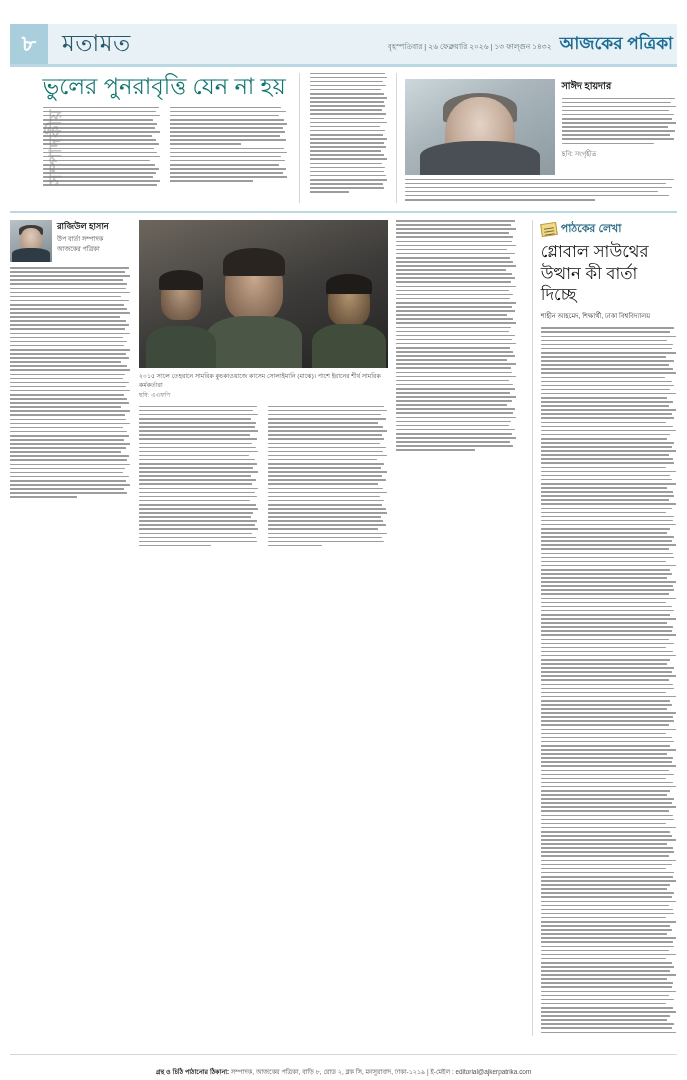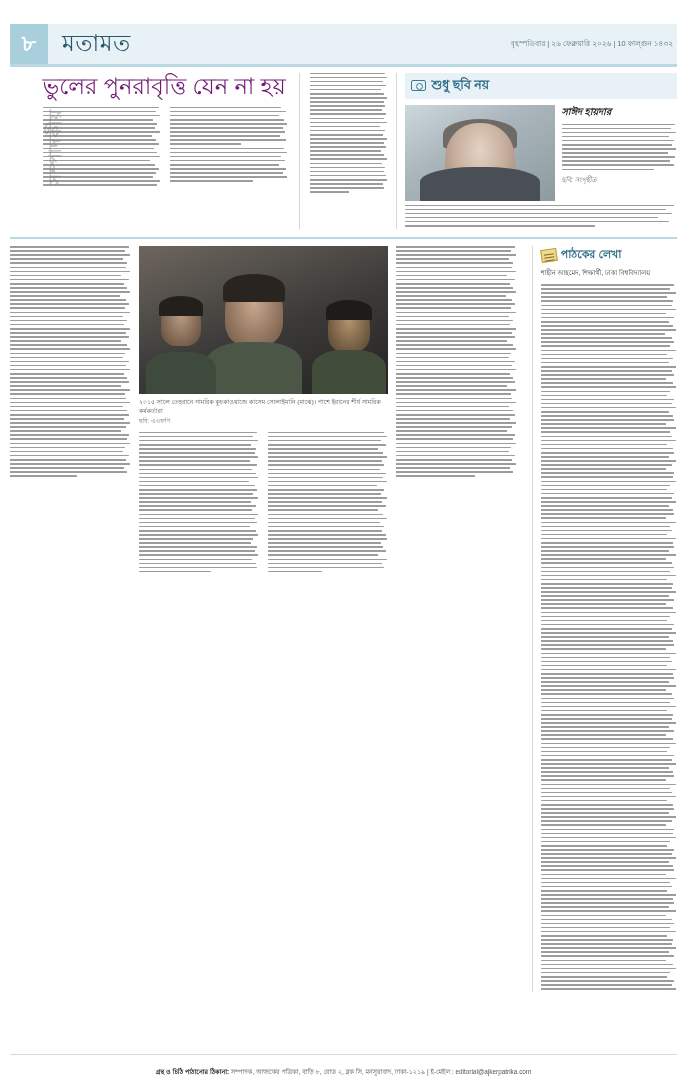--- a/index.html
+++ b/index.html
@@ -24,21 +24,21 @@
   .lines span.l { display:block; background:#767676; opacity:.72; height:1.6px; margin-bottom:2.9px; border-radius:.5px; }
   .lines.dense span.l { margin-bottom:2.5px; }
 
   
   .editorial-wrap { display:flex; gap:8px; }
   .ed-vert { width:26px; position:relative; }
   .ed-vert .v-text { position:absolute; top:60px; left:-14px; width:120px; transform:rotate(-90deg);
         transform-origin:center; font-size:17px; color:#c6c6c6; font-weight:700; text-align:center; letter-spacing:1px;}
   .ed-main { flex:1; display:flex; gap:10px; }
   .ed-col-a { width:246px; }
-  .ed-headline { font-size:22.5px; color:#701a75; line-height:1.25; margin-bottom:6px; font-weight:400;}
+  .ed-headline { font-size:22.5px; color:#0f766e; line-height:1.25; margin-bottom:6px; font-weight:400;}
   .ed-lead { font-size:9.3px; color:#333; line-height:1.62; margin-bottom:6px; }
   .ed-twocol { column-count:2; column-gap:9px; }
   .ed-col-b { width:78px; }
   .vrule { width:1px; background:#d6d6d6; }
 
   
   .photo-feature { width:298px; border-left:1px solid #cfd9de; padding-left:8px; }
   .pf-head { display:flex; align-items:center; gap:6px; background:#e8f2f6; padding:3px 6px; }
   .cam-icon { width:15px; height:11px; border:1.4px solid #3b7c93; border-radius:2px; position:relative; }
   .cam-icon:after { content:""; position:absolute; width:5px; height:5px; border:1.3px solid #3b7c93;
@@ -47,21 +47,21 @@
   .pf-sub { font-size:7.6px; color:#444; margin-left:26px; }
   .pf-body { display:flex; gap:7px; margin-top:6px; }
   .pf-photo { width:150px; height:96px; background:linear-gradient(150deg,#cdd8dc 0%,#aab6bb 40%,#8d9ba0 100%);
               position:relative; overflow:hidden; }
   .pf-photo .face { position:absolute; width:70px; height:78px; left:40px; top:18px; border-radius:46% 46% 42% 42%;
               background:radial-gradient(ellipse at 50% 35%, #e3d3c6 0%, #c4ab99 55%, #9c8271 100%); }
   .pf-photo .hair { position:absolute; width:74px; height:30px; left:38px; top:14px; border-radius:50% 50% 10% 10%;
               background:#6e6a66; }
   .pf-photo .suit { position:absolute; width:120px; height:34px; left:15px; bottom:0; border-radius:44% 44% 0 0;
               background:#4a4f55;}
-  .pf-right { flex:1;font-style:italic; }
+  .pf-right { flex:1; }
   .pf-author { font-size:9.6px; color:#1a1a1a; font-weight:700; margin-bottom:4px; }
   .pf-credit { font-size:6.6px; color:#666; margin-top:4px; }
 
   
   .hrule { height:1px; background:#cfd9de; margin:8px 0 7px; }
   .hrule.thick { height:2px; background:#b9d8e4; }
 
   
   .main-area { display:flex; gap:8px; }
   .main-left { width:520px; }
@@ -99,21 +99,22 @@
 </style>
 </head>
 <body>
 
 <div class="page">
 
   <div class="masthead">
     <div class="page-num-box">৮</div>
     <div class="section-name">মতামত</div>
     <div class="masthead-right">
-      <div class="date-line">বৃহস্পতিবার | ২৬ ফেব্রুয়ারি ২০২৬ | 10 ফাল্গুন ১৪৩২</div>
+      <div class="date-line">বৃহস্পতিবার | ২৬ ফেব্রুয়ারি ২০২৬ | ১৩ ফাল্গুন ১৪৩২</div>
+      <div class="brand">আজকের পত্রিকা</div>
     </div>
   </div>
   <div class="mast-rule"></div>
 
   <div class="editorial-wrap">
     <div class="ed-vert">
       <div class="v-text">সম্পাদকীয়</div>
     </div>
 
     <div class="ed-main">
@@ -196,24 +197,20 @@
             <span class="l" style="width:98%"></span>
             <span class="l" style="width:99%"></span>
           <span class="l" style="width:94%"></span>
             <span class="l" style="width:96%"></span>
             <span class="l" style="width:50%"></span>
         </div>
       </div>
     </div>
 
     <div class="photo-feature">
-      <div class="pf-head">
-        <span class="cam-icon"></span>
-        <span class="pf-title">শুধু ছবি নয়</span>
-      </div>
       <div class="pf-body">
         <div class="pf-photo">
           <div class="hair"></div>
           <div class="face"></div>
           <div class="suit"></div>
         </div>
         <div class="pf-right">
           <div class="pf-author">সাঈদ হায়দার</div>
           <div class="lines dense">
             <span class="l" style="width:98%"></span>
@@ -244,20 +241,32 @@
   </div>
 
   <div class="hrule thick"></div>
 
   <div class="main-area">
     <div class="main-left">
 
       <div class="main-cols">
 
         <div class="mcol">
+          <div class="author-card">
+            <div class="author-photo">
+              <div class="h"></div>
+              <div class="f"></div>
+              <div class="b"></div>
+            </div>
+            <div>
+              <div class="author-name">রাজিউল হাসান</div>
+              <div class="author-role" style="white-space:pre-line;">উপ বার্তা সম্পাদক
+আজকের পত্রিকা</div>
+            </div>
+          </div>
           <div class="lines dense">
             <span class="l" style="width:98%"></span>
               <span class="l" style="width:95%"></span>
               <span class="l" style="width:99%"></span>
             <span class="l" style="width:93%"></span>
               <span class="l" style="width:97%"></span>
               <span class="l" style="width:96%"></span>
             <span class="l" style="width:99%"></span>
               <span class="l" style="width:92%"></span>
               <span class="l" style="width:98%"></span>
@@ -473,20 +482,21 @@
           </div>
         </div>
       </div>
     </div>
 
     <div class="side-right">
       <div class="reader-head">
         <span class="note-icon"></span>
         <span class="reader-label">পাঠকের লেখা</span>
       </div>
+      <div class="side-headline">গ্লোবাল সাউথের উত্থান কী বার্তা দিচ্ছে</div>
       <div class="side-byline">শাহীন আহমেদ, শিক্ষার্থী, ঢাকা বিশ্ববিদ্যালয়</div>
       <div class="lines dense">
         <span class="l" style="width:98%"></span>
           <span class="l" style="width:95%"></span>
           <span class="l" style="width:99%"></span>
         <span class="l" style="width:93%"></span>
           <span class="l" style="width:97%"></span>
           <span class="l" style="width:96%"></span>
         <span class="l" style="width:99%"></span>
           <span class="l" style="width:92%"></span>

